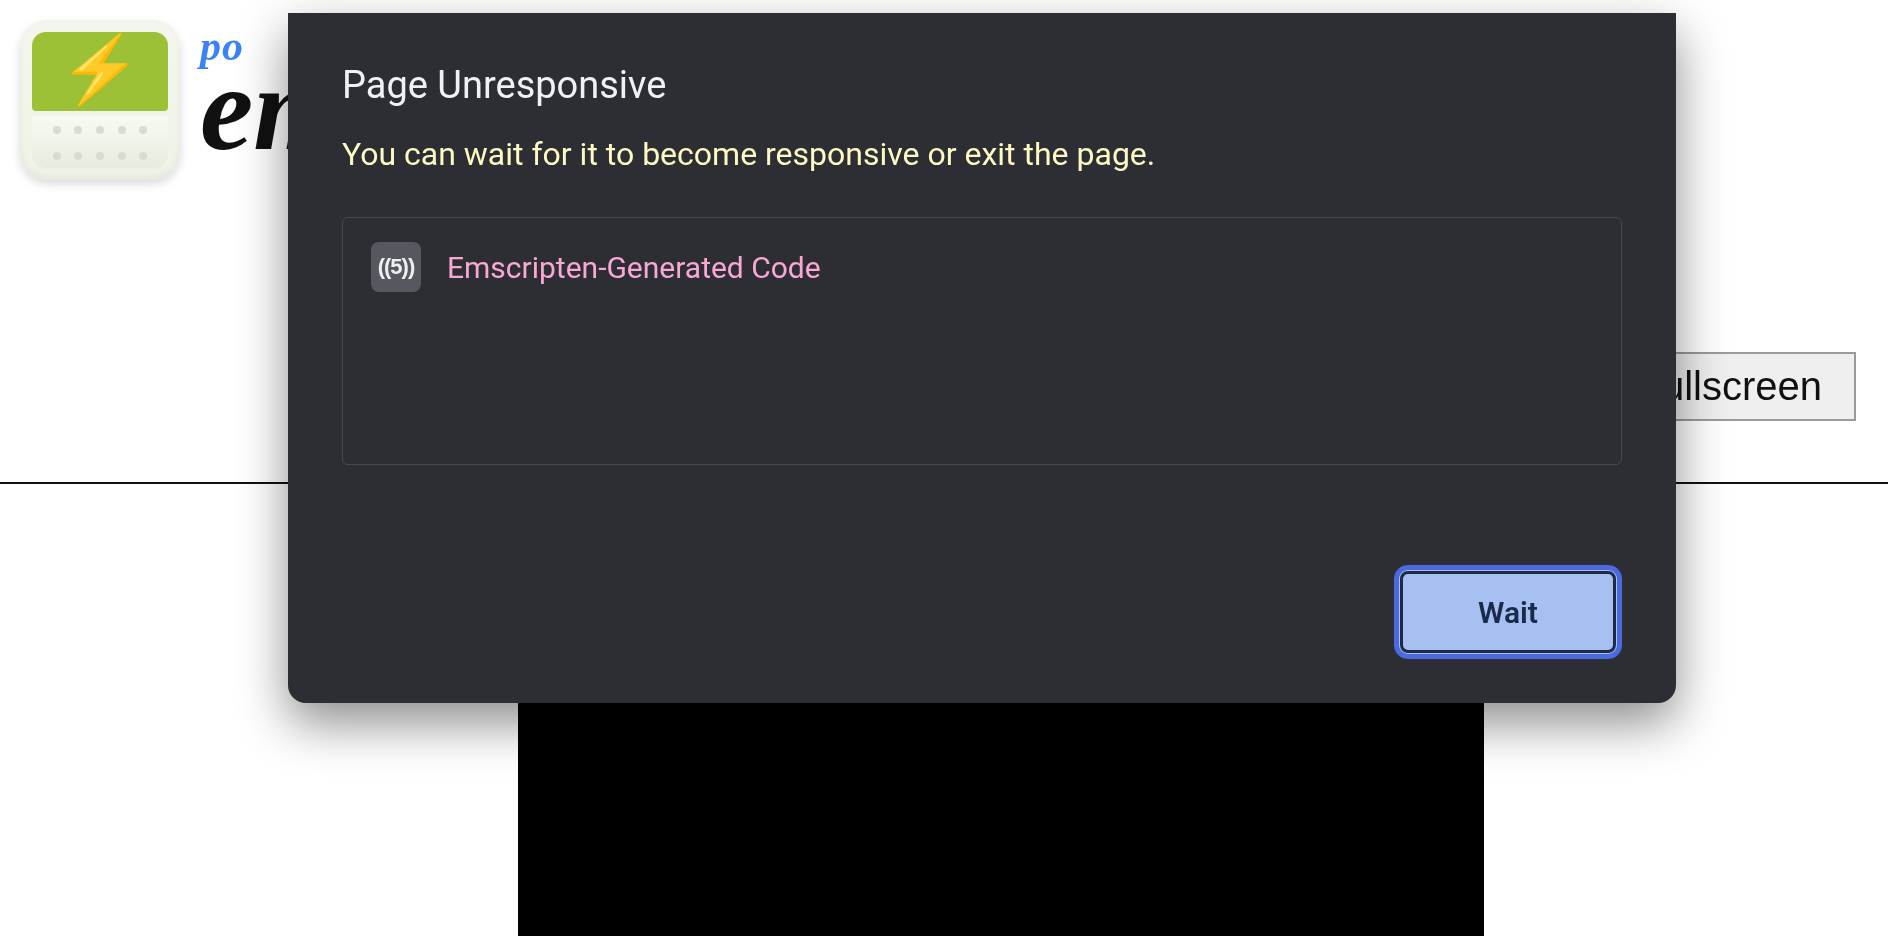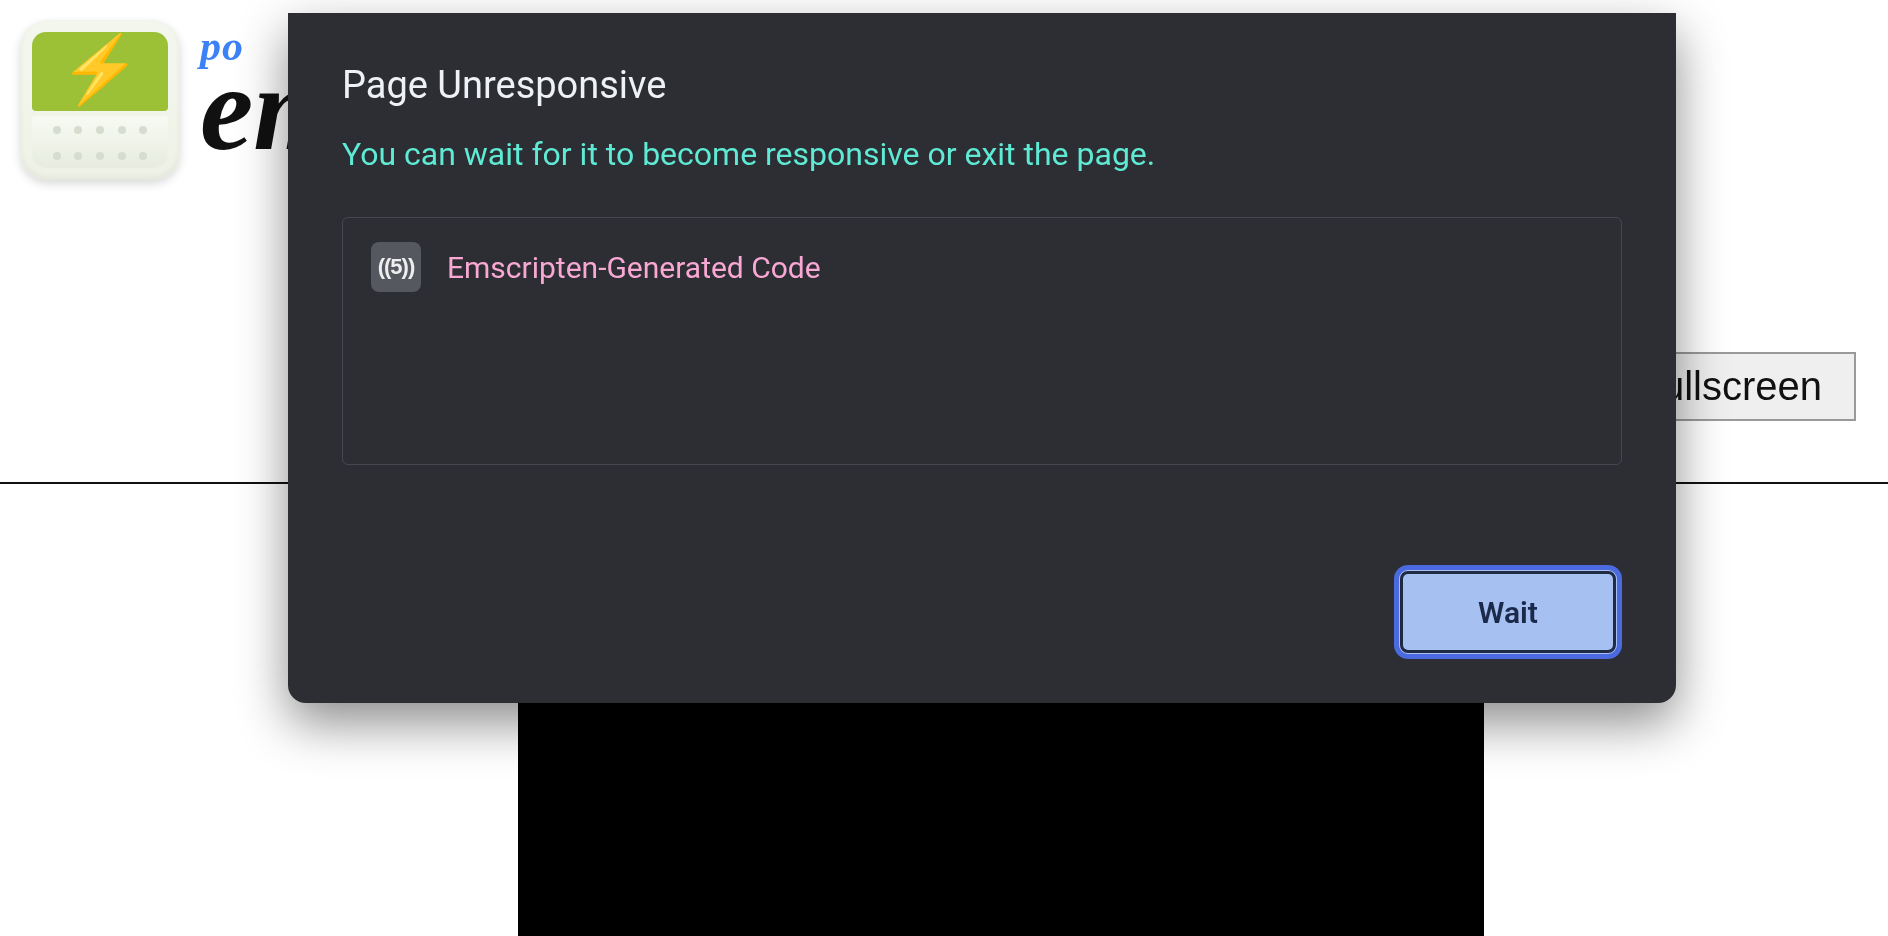--- a/index.html
+++ b/index.html
@@ -63,21 +63,21 @@
     background: #2c2e34; color: #e8eaed;
     border-radius: 0 0 18px 18px;
     box-shadow: 0 20px 50px rgba(0,0,0,.45);
     padding: 44px 54px 0 54px;
     display: flex; flex-direction: column; margin-top: 13px;
   }
   .dialog h1 {
     font-size: 38px; font-weight: 400; color: #eef1f5; margin-top: 6px;
   }
   .dialog .sub {
-    font-size: 32px; color: #5eead4; margin-top: 28px;
+    font-size: 32px; color: #fef9c3; margin-top: 28px;
   }
   .list-box {
     margin-top: 44px; border: 1px solid #444951; border-radius: 6px;
     height: 248px; padding: 24px 28px;
   }
   .list-item { display: flex; align-items: center; gap: 26px; }
   .tab-icon {
     width: 50px; height: 50px; border-radius: 8px;
     background: #55585f; display: flex; align-items: center; justify-content: center;
     color: #eee; font-weight: 700; font-size: 22px; letter-spacing: -1px;

